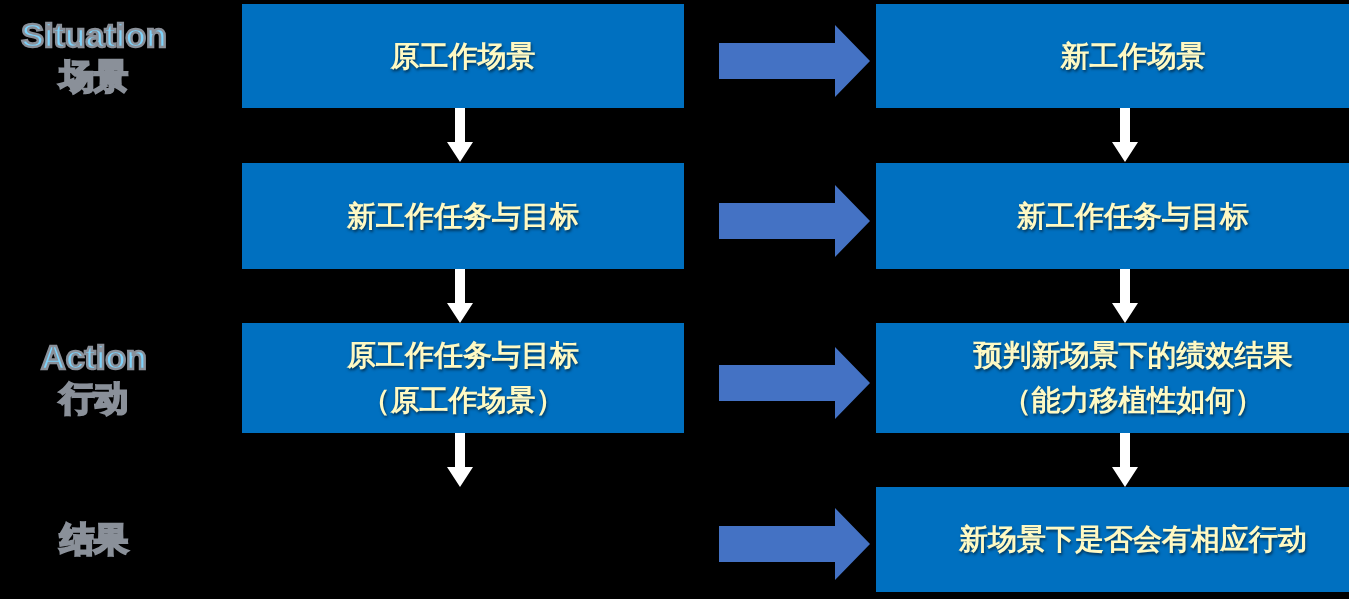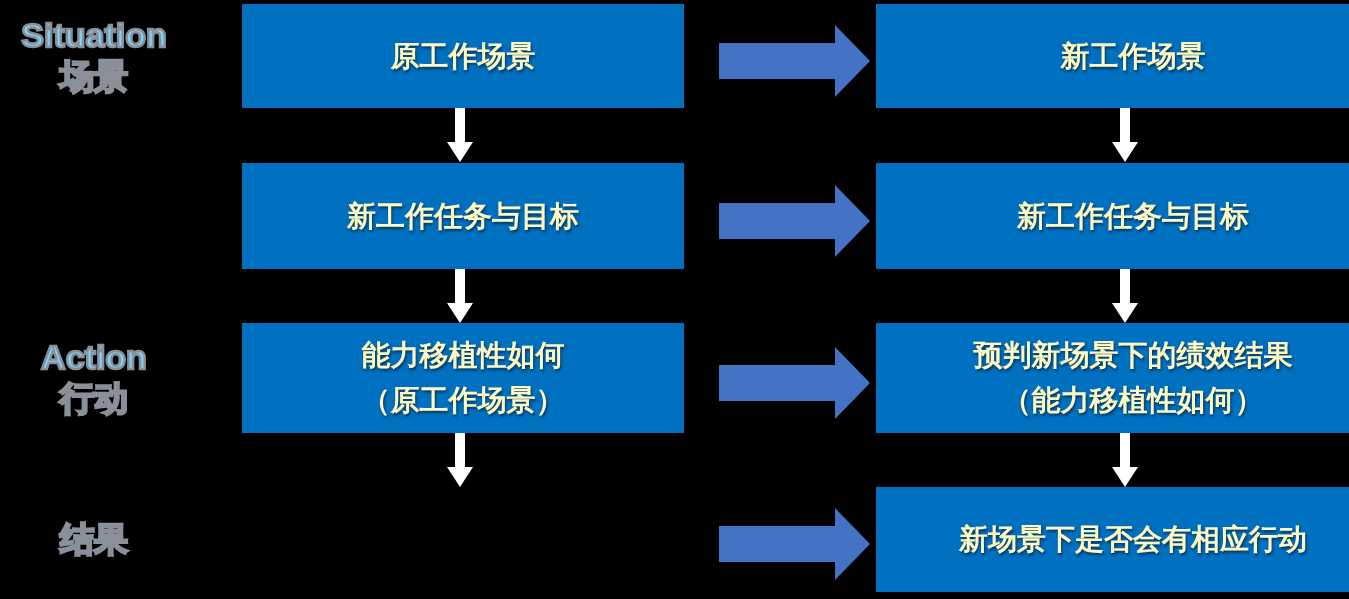--- a/index.html
+++ b/index.html
@@ -129,21 +129,21 @@
   </svg>
   <svg class="varrow va-right vg2" viewBox="0 0 26 54">
     <polygon points="8,0 18,0 18,34 26,34 13,54 0,34 8,34"></polygon>
   </svg>
 
   <div class="lbl r3">
     <div>Action</div>
     <div>行动</div>
   </div>
   <div class="box mid r3">
-    <div class="box-line">能力移植性如何</div>
+    <div class="box-line">原工作任务与目标</div>
     <div class="box-line">（原工作场景）</div>
   </div>
   <svg class="harrow ha3" viewBox="0 0 151 72">
     <polygon points="0,18 116,18 116,0 151,36 116,72 116,54 0,54"></polygon>
   </svg>
   <div class="box right r3">
     <div class="box-line">预判新场景下的绩效结果</div>
     <div class="box-line">（能力移植性如何）</div>
   </div>
 

